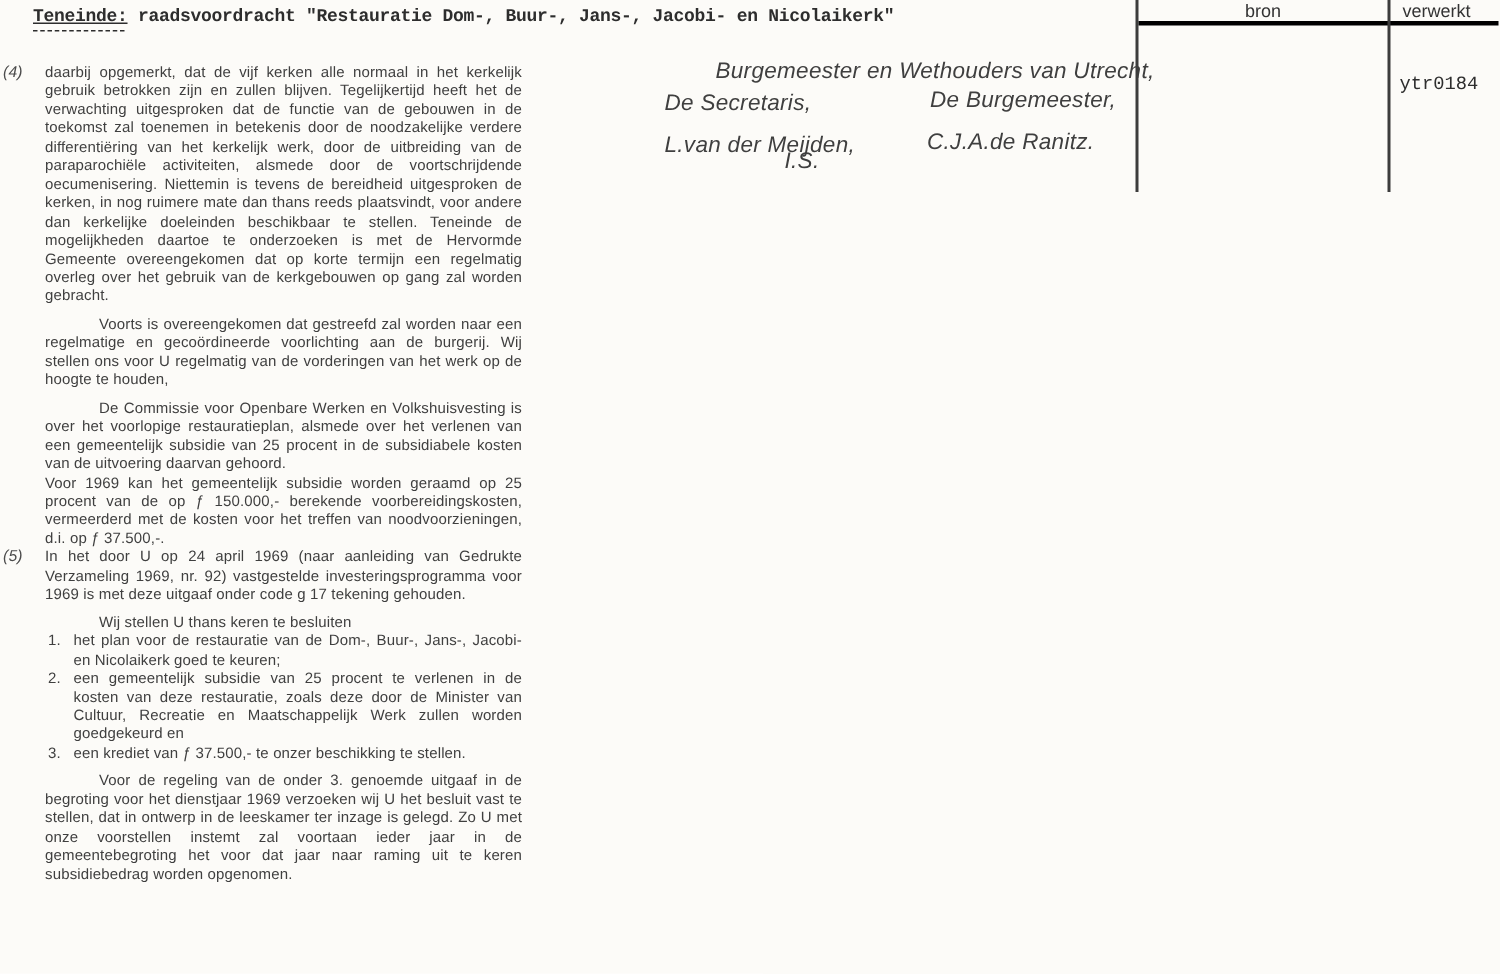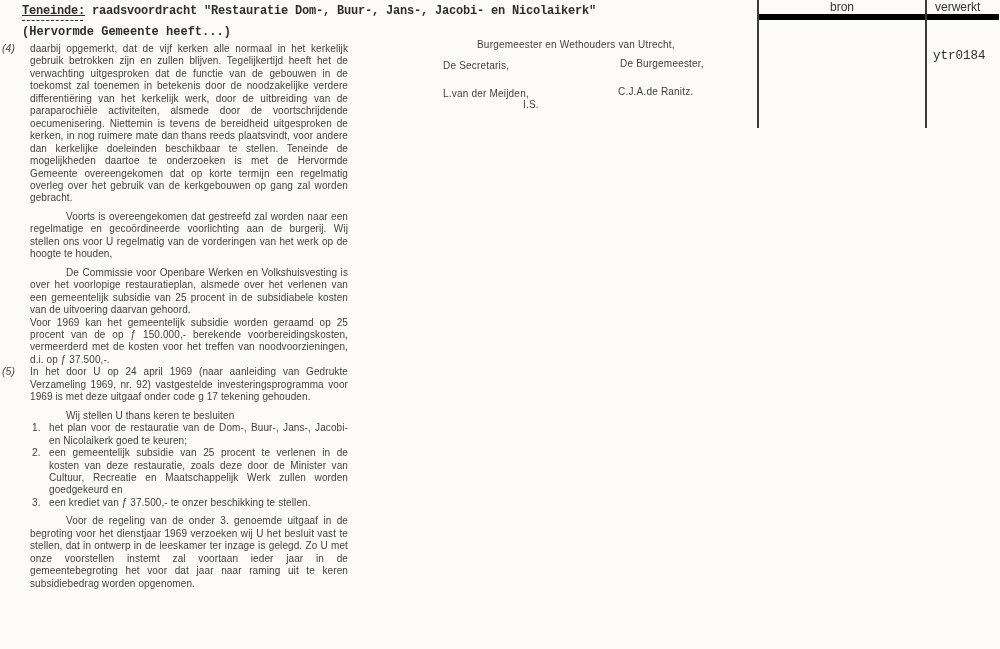--- a/index.html
+++ b/index.html
@@ -37,35 +37,35 @@
   .body-col p.ind { text-indent:36px; }
   .rel { position:relative; }
   .mnote {
     position:absolute; left:-28px; top:-1px;
     font-size:10.5px; font-style:italic; color:#4c4c4c;
   }
   .list-item { display:flex; margin:0; }
   .list-item .num { flex:0 0 17px; padding-left:2px; }
   .list-item .itext { flex:1; text-align:justify; }
   
-  .sig { position:absolute; font-size:10px; color:#3f3f3f; white-space:nowrap; letter-spacing:0.2px; }
+  .sig { position:absolute; font-size:15px; color:#3f3f3f; white-space:nowrap; letter-spacing:0.2px;font-style:italic; }
   .sig-heading   { left:477px; top:39px; }
   .sig-secr-t    { left:443px; top:60px; }
   .sig-burg-t    { left:620px; top:58px; }
   .sig-secr-n    { left:443px; top:88px; }
   .sig-burg-n    { left:618px; top:86px; }
   .sig-initials  { left:505px; top:99px;margin-left:18px; }
   
   .stamp {
     position:absolute; left:757px; top:0; width:240px; height:128px;
     border-left:2px solid #3c3c3c;
   }
   .stamp .vdiv { position:absolute; left:166px; top:0; bottom:0; width:2px; background:#3c3c3c; }
   .stamp .hdr {
-    display:flex; height:14px; border-bottom:6px solid #000000;
+    display:flex; height:14px; border-bottom:3px solid #000000;
     font-size:12px; color:#333333;
   }
   .stamp .hdr .c1 { width:166px; text-align:center; }
   .stamp .hdr .c2 { flex:1; padding-left:10px; }
   .stamp .src {
     position:absolute; left:7px; top:19px; width:158px;
     font-family:"Liberation Mono","DejaVu Sans Mono",monospace;
     font-size:12.5px; line-height:15.5px; color:#2e2e2e; white-space:pre-line;
   }
   .stamp .code {
@@ -73,21 +73,20 @@
     font-family:"Liberation Mono","DejaVu Sans Mono",monospace;
     font-size:12.5px; color:#2e2e2e;
   }
 </style>
 </head>
 <body>
 
 <div class="page">
 
   <div class="title-line1"><span class="u-double">Teneinde:</span><span> raadsvoordracht "Restauratie Dom-, Buur-, Jans-, Jacobi- en Nicolaikerk"</span></div>
-  <div class="title-line2">(Hervormde Gemeente heeft...)</div>
 
   <div class="body-col">
     <p class="rel"><span class="mnote">(4)</span><span>daarbij opgemerkt, dat de vijf kerken alle normaal in het kerkelijk gebruik betrokken zijn en zullen blijven. Tegelijkertijd heeft het de verwachting uitgesproken dat de functie van de gebouwen in de toekomst zal toenemen in betekenis door de noodzakelijke verdere differentiëring van het kerkelijk werk, door de uitbreiding van de paraparochiële activiteiten, alsmede door de voortschrijdende oecumenisering. Niettemin is tevens de bereidheid uitgesproken de kerken, in nog ruimere mate dan thans reeds plaatsvindt, voor andere dan kerkelijke doeleinden beschikbaar te stellen. Teneinde de mogelijkheden daartoe te onderzoeken is met de Hervormde Gemeente overeengekomen dat op korte termijn een regelmatig overleg over het gebruik van de kerkgebouwen op gang zal worden gebracht.</span></p>
     <p class="gap ind">Voorts is overeengekomen dat gestreefd zal worden naar een regelmatige en gecoördineerde voorlichting aan de burgerij. Wij stellen ons voor U regelmatig van de vorderingen van het werk op de hoogte te houden,</p>
     <p class="gap ind">De Commissie voor Openbare Werken en Volkshuisvesting is over het voorlopige restauratieplan, alsmede over het verlenen van een gemeentelijk subsidie van 25 procent in de subsidiabele kosten van de uitvoering daarvan gehoord.</p>
     <p>Voor 1969 kan het gemeentelijk subsidie worden geraamd op 25 procent van de op ƒ 150.000,- berekende voorbereidingskosten, vermeerderd met de kosten voor het treffen van noodvoorzieningen, d.i. op ƒ 37.500,-.</p>
     <p class="rel"><span class="mnote">(5)</span><span>In het door U op 24 april 1969 (naar aanleiding van Gedrukte Verzameling 1969, nr. 92) vastgestelde investeringsprogramma voor 1969 is met deze uitgaaf onder code g 17 tekening gehouden.</span></p>
     <p class="gap ind">Wij stellen U thans keren te besluiten</p>
     <div class="list-item">
       <span class="num">1.</span>

